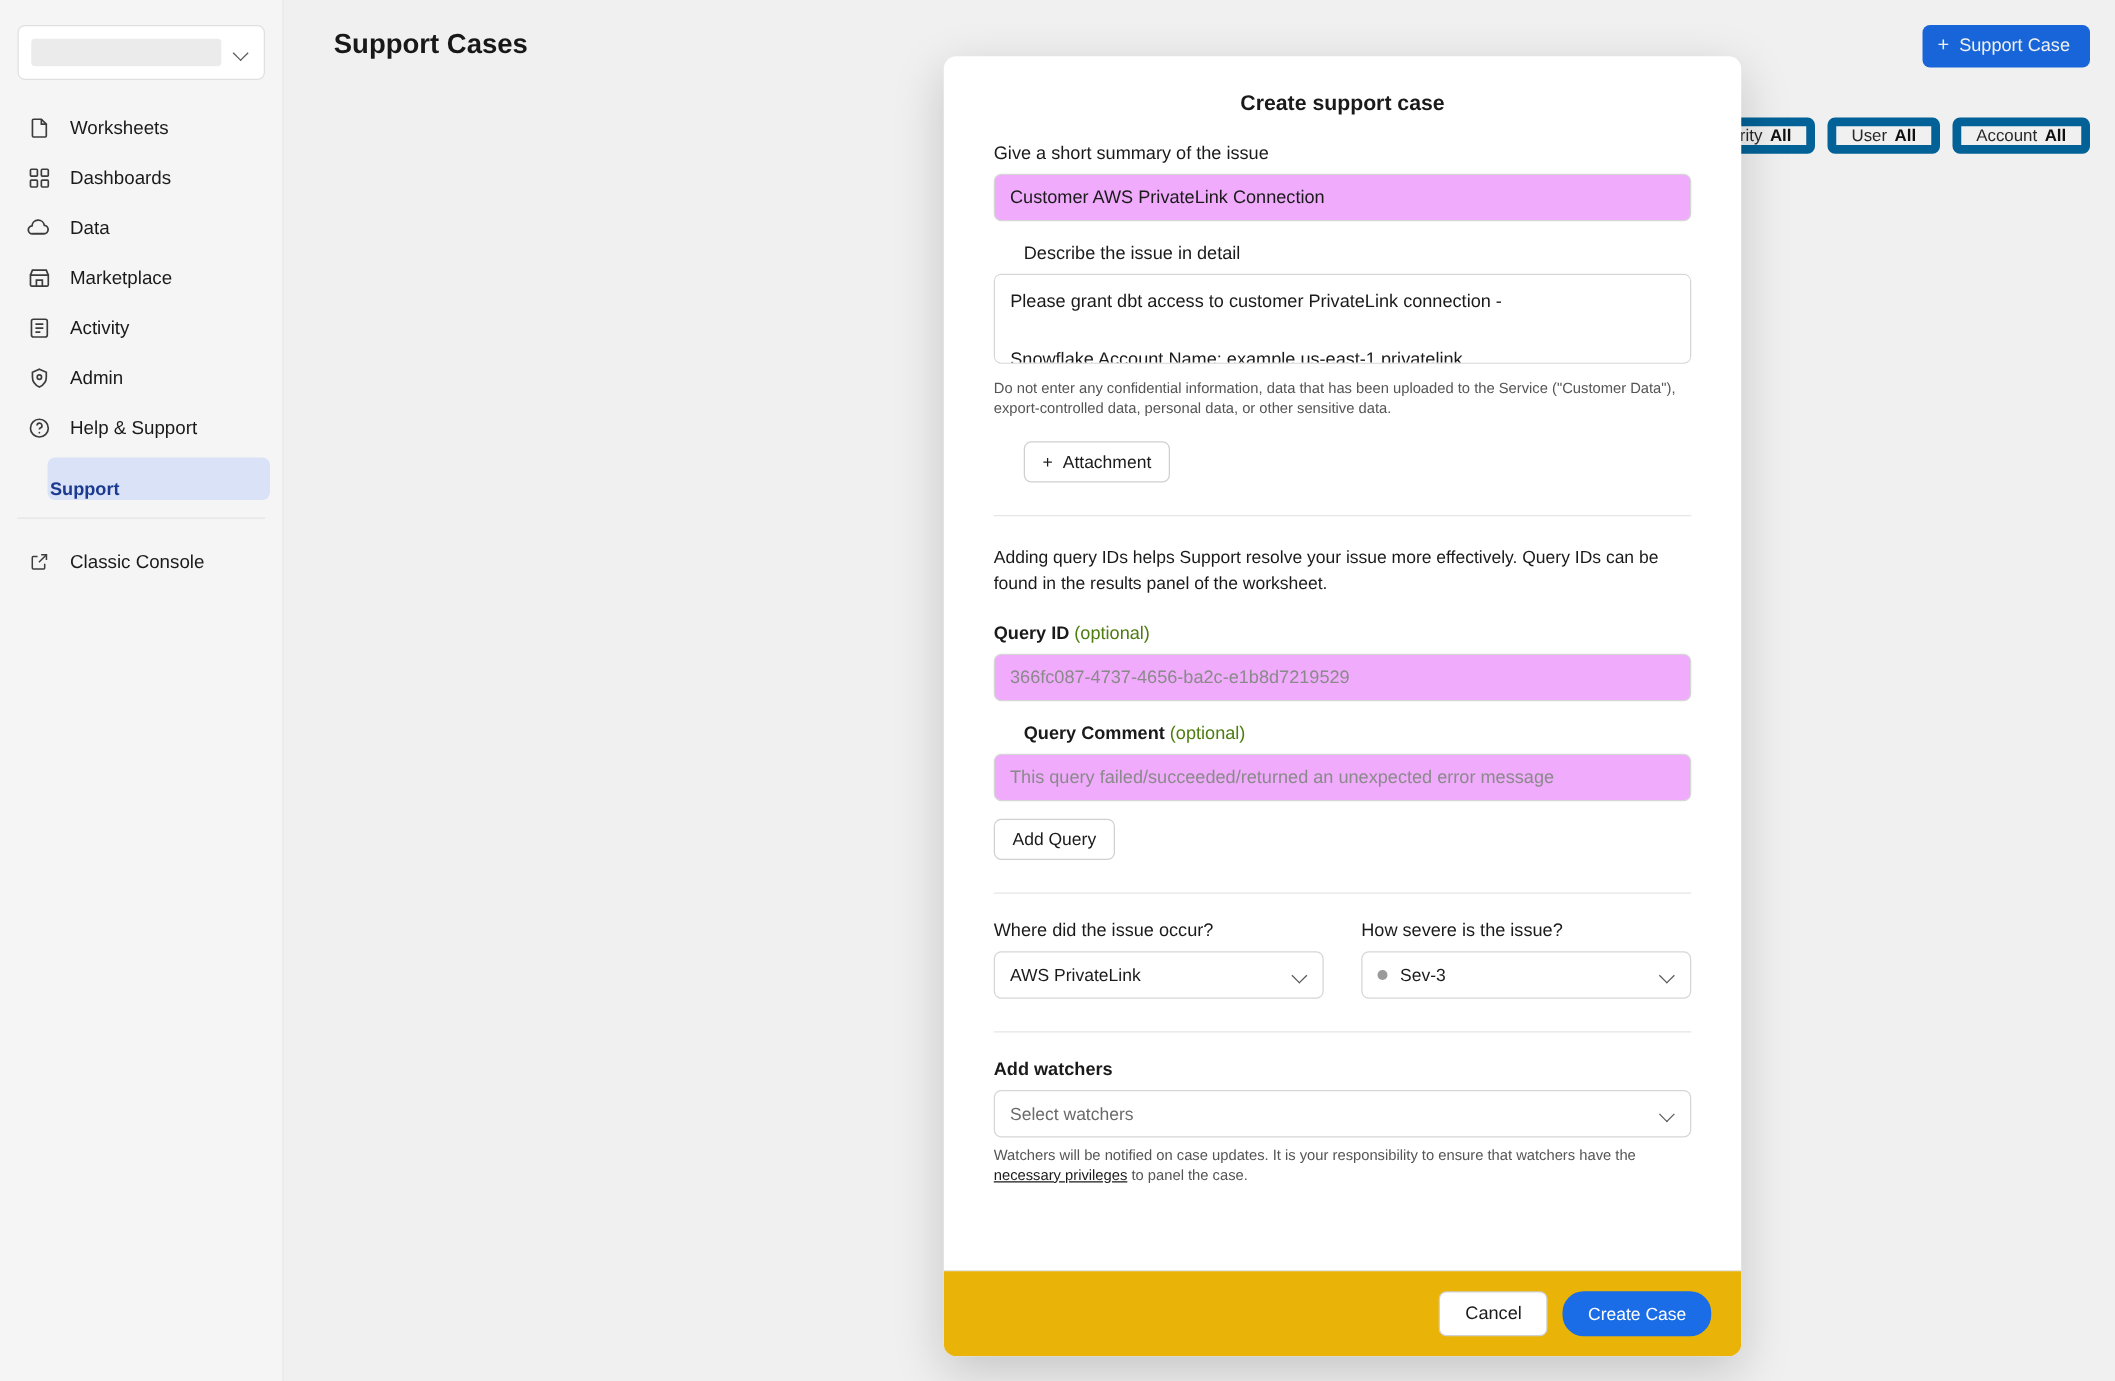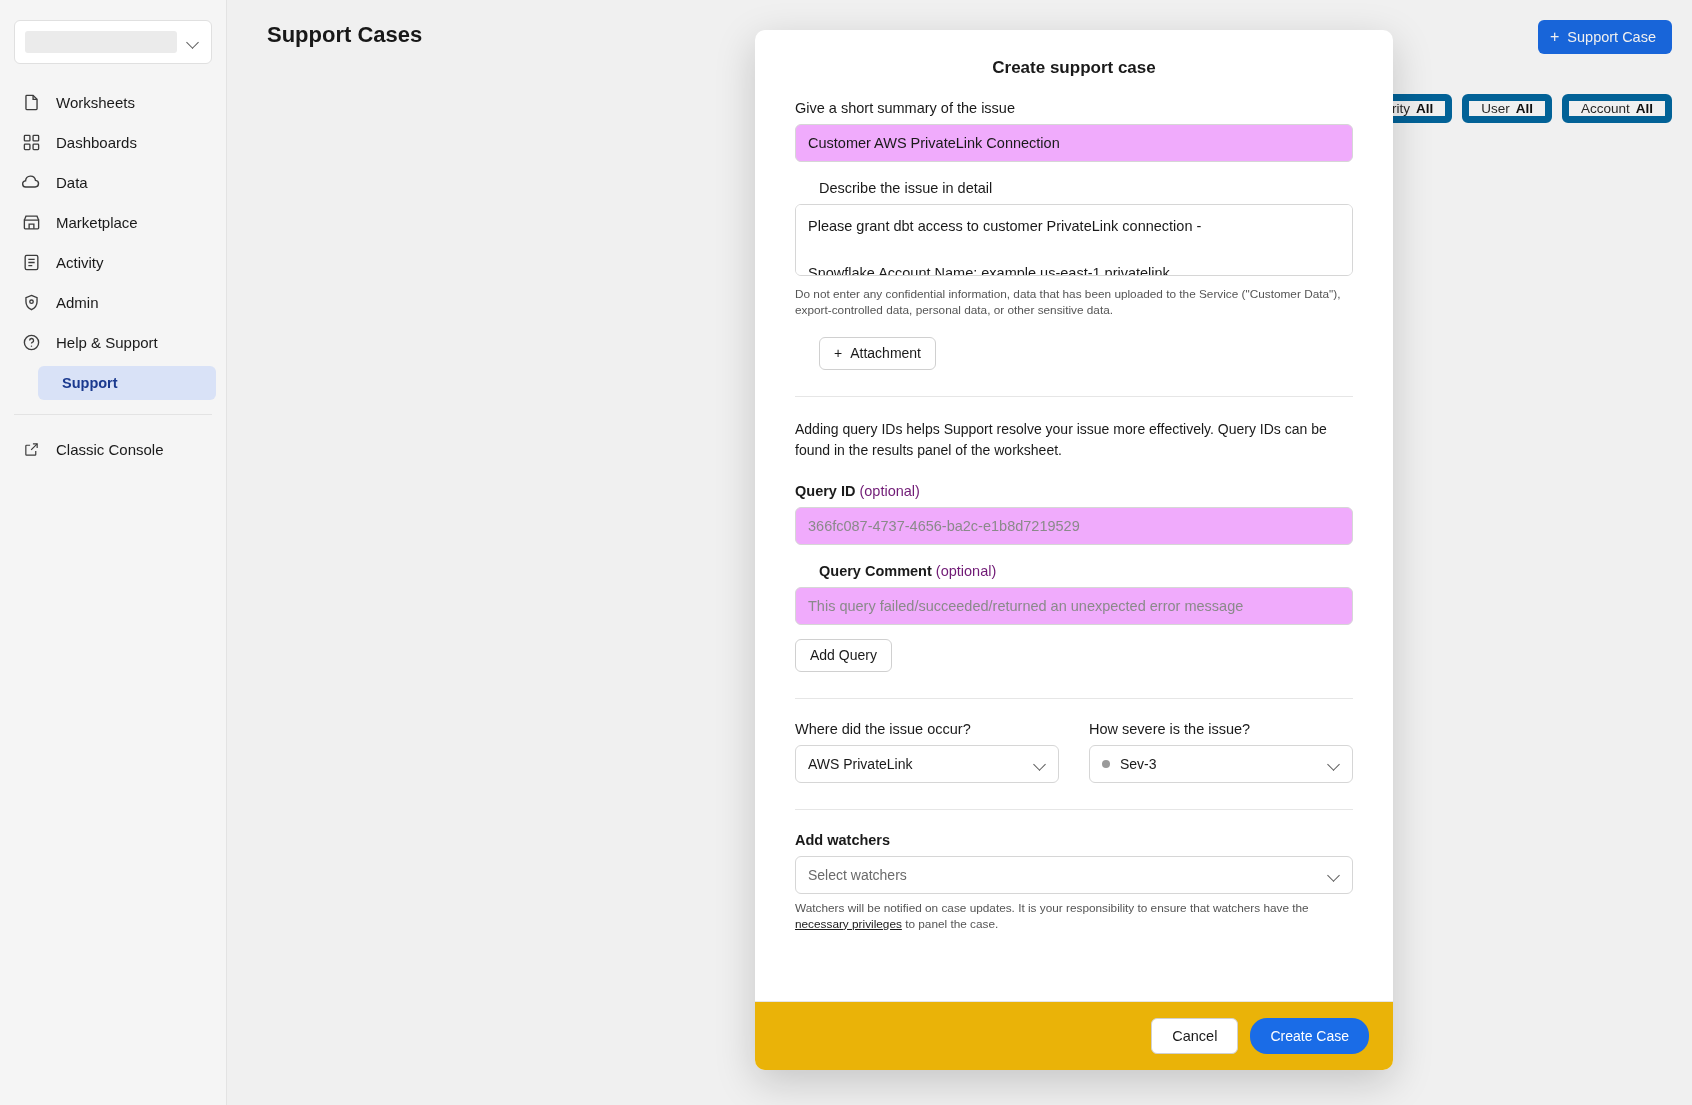--- a/index.html
+++ b/index.html
@@ -53,24 +53,24 @@
     cursor: pointer;
   }
   .nav-icon {
     width: 22px; height: 22px; flex: 0 0 22px;
     margin-right: 14px;
     display: flex; align-items: center; justify-content: center;
     color: #3c3c3c;
   }
   .nav-icon svg { display: block; }
   .sub-item {
-    display: flex; align-items: center;
+    display: flex; align-items: flex-end;
     height: 34px;
     margin: 4px 10px 4px 38px;
-    padding: 0 24px;
+    padding: 0 2px;
     border-radius: 6px;
     font-size: 14.5px;
     color: #1a1a1a;
     cursor: pointer;
   }
   .sub-item.active { background: #d9e2f7; color: #1b3a8f; font-weight: 600; }
   .sb-divider { height: 1px; background: #e3e3e3; margin: 14px 14px; }
 
   
   .main { flex: 1; position: relative; height: 1105px; background: #ffffff; }
@@ -104,21 +104,21 @@
   .pill b { font-weight: 700; color: #111; }
   .pill .mag { width: 13px; height: 13px; }
 
   
   .overlay {
     position: absolute; inset: 0;
     background: rgba(0,0,0,0.06);
   }
   .modal {
     position: absolute;
-    left: 528px; top: 30px;
+    left: 528px; top: 45px;
     width: 638px; height: 1040px;
     background: #ffffff;
     border-radius: 10px;
     box-shadow: 0 12px 40px rgba(0,0,0,0.18);
     display: flex; flex-direction: column;
     overflow: hidden;
   }
   .modal-title {
     text-align: center;
     font-size: 17px; font-weight: 700; color: #1a1a1a;
@@ -126,21 +126,21 @@
   }
   .modal-body {
     flex: 1;
     padding: 0 40px 10px 40px;
     overflow: hidden;
   }
   .field-label {
     font-size: 14.5px; color: #1a1a1a; margin-bottom: 8px; font-weight: 400;
   }
   .field-label.strong { font-weight: 700; }
-  .field-label .opt { font-weight: 400; color: #701a75; }
+  .field-label .opt { font-weight: 400; color: #4d7c0f; }
   .text-input {
     width: 100%; height: 38px;
     border: 1px solid #d6d6d6; border-radius: 6px;
     padding: 0 12px;
     font-size: 14.5px; font-family: inherit; color: #1a1a1a;
     background: #f0abfc;
   }
   .text-input::placeholder { color: #8a8a8a; }
   .textarea {
     width: 100%; height: 72px;

